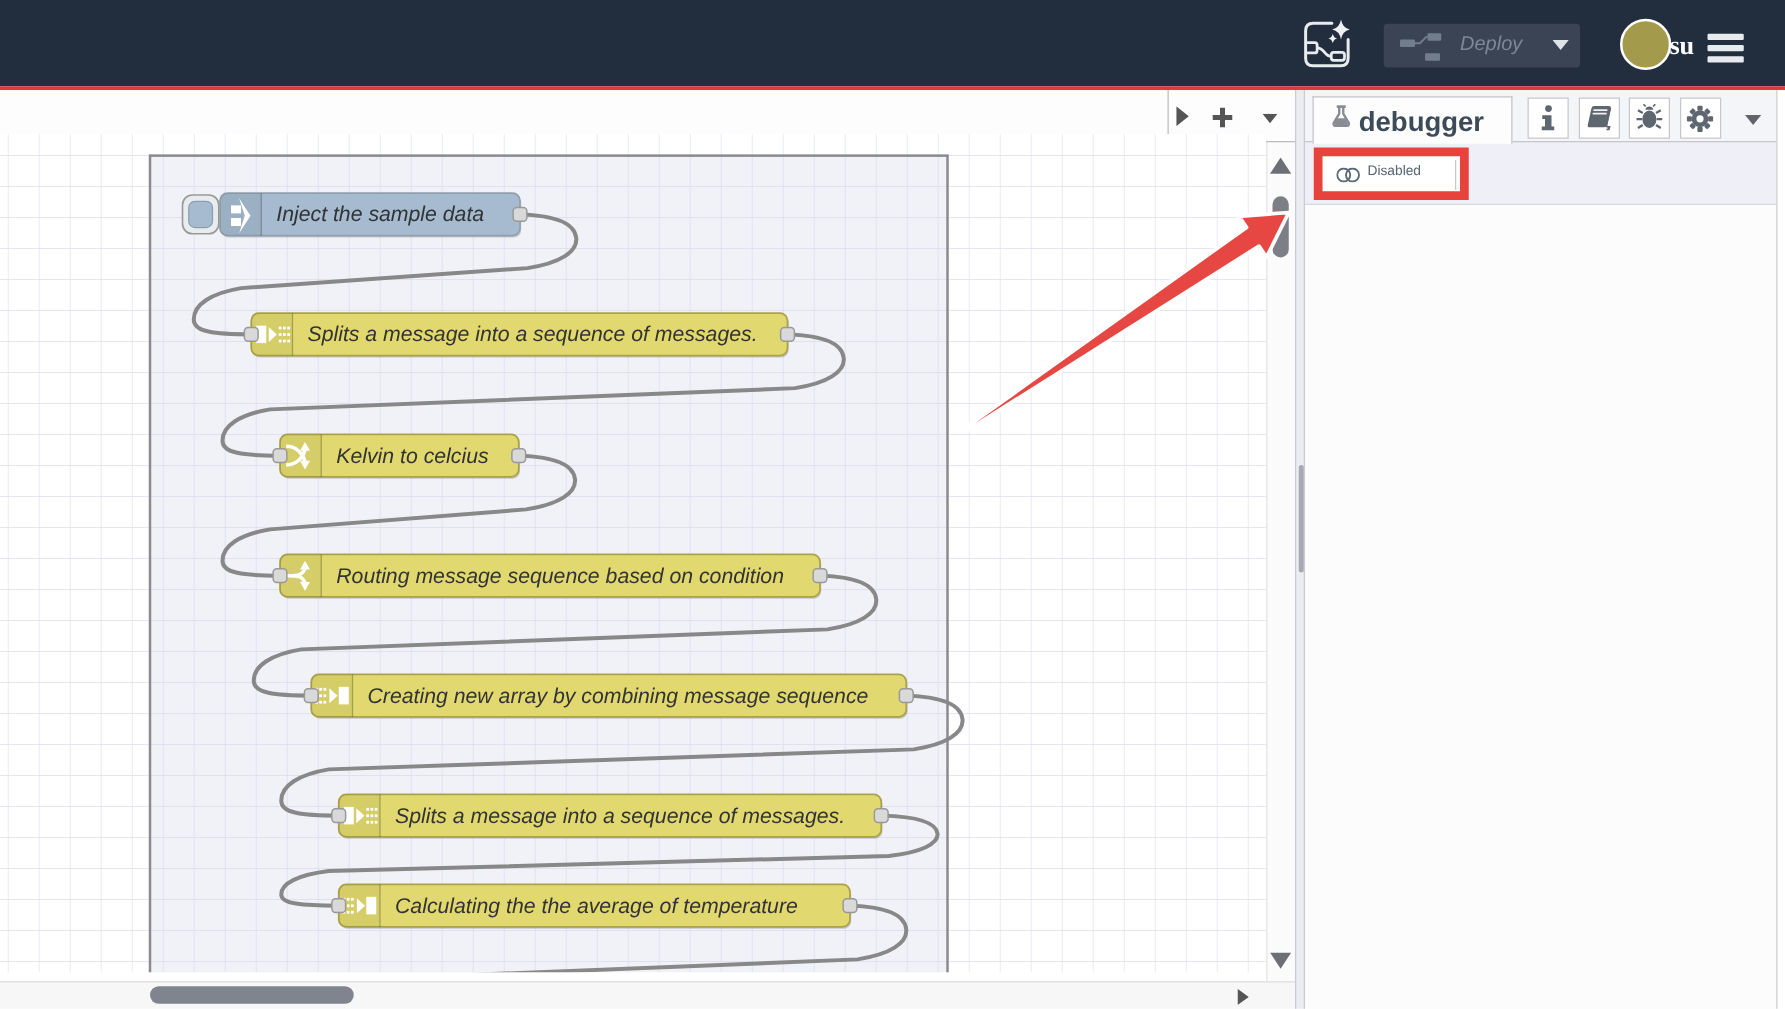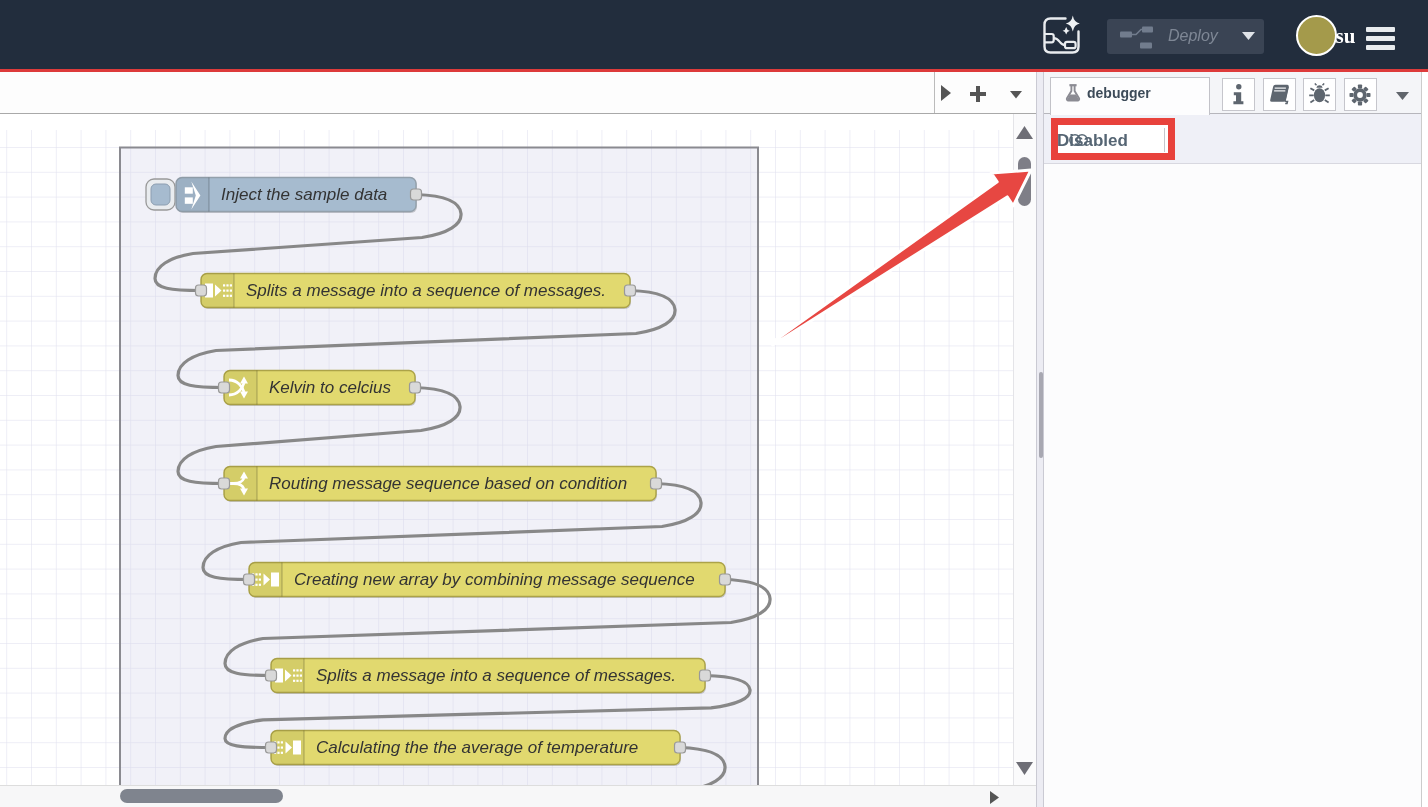--- a/index.html
+++ b/index.html
@@ -46,21 +46,21 @@
 <svg class="abs" style="left:941px;top:85px" width="11" height="16">
     <path d="M 0 0 L 10 8 L 0 16 z" fill="#555"></path>
   </svg>
 <svg class="abs" style="left:970px;top:86px" width="16" height="16">
     <path d="M 6 0 h 4 v 6 h 6 v 4 h -6 v 6 h -4 v -6 h -6 v -4 h 6 z" fill="#555"></path>
   </svg>
 <svg class="abs" style="left:1010px;top:91px" width="12" height="8">
     <path d="M 0 0 h 12 l -6 7.5 z" fill="#555"></path>
   </svg>
 
-<div class="abs" style="left:0;top:130px;width:1013px;height:671px;overflow:hidden;">
+<div class="abs" style="left:0;top:107px;width:1013px;height:671px;overflow:hidden;">
 <svg width="1013" height="671" viewBox="0 0 1013 671" style="position:absolute;left:0;top:0;display:block">
 <defs>
 <pattern id="grid" x="6.2" y="17.0" width="24.8" height="24.8" patternUnits="userSpaceOnUse">
 <path d="M 24.8 0 L 0 0 0 24.8" fill="none" stroke="#dedeed" stroke-width="1"></path>
 </pattern>
 </defs>
 <rect x="0" y="0" width="1013" height="671" fill="#ffffff"></rect>
 <rect x="0" y="0" width="1013" height="671" fill="url(#grid)"></rect>
 <rect x="120" y="17.5" width="638" height="700" fill="rgba(213,213,235,0.33)" stroke="#8a8a90" stroke-width="2"></rect>
 <path d="M 416 64.5 C 446 65.5 460 72.5 461 83.5 C 462 94.5 448 103.5 422 107.5 L 193 123.5 C 169 127.5 155 136.5 155 148.5 C 155 158.5 171 160.5 201 160.5" fill="none" stroke="#888888" stroke-width="3.2"></path>
@@ -199,21 +199,21 @@
 <div class="abs dots" style="left:1044px;top:71.5px;width:377px;height:735.5px;background:#fcfcfd;"></div>
 <div class="abs dots" style="left:1044px;top:71.5px;width:377px;height:42px;background:#f4f5f8;border-bottom:1px solid #b6b6bc;"></div>
 <div class="abs dots" style="left:1044px;top:113.5px;width:377px;height:50px;background:#eff0f7;border-bottom:1px solid #d8d8e0;"></div>
 
 <div class="abs dots" style="left:1050px;top:77px;width:160px;height:37.5px;background:#fdfdfe;border:1px solid #c2c2c8;border-bottom:none;"></div>
 <svg class="abs" style="left:1065px;top:84px" width="16" height="18" viewBox="0 0 16 18">
   <path d="M 4.4 1.2 H 11.6" stroke="#8b8b93" stroke-width="2.2" fill="none"></path>
   <path d="M 6.4 2 V 6.9 L 2.0 14.3 A 1.55 1.55 0 0 0 3.35 16.6 H 12.65 A 1.55 1.55 0 0 0 14.0 14.3 L 9.6 6.9 V 2" fill="none" stroke="#8b8b93" stroke-width="1.9" stroke-linejoin="round"></path>
   <path d="M 5.0 10.6 H 11.0 L 13.2 14.3 A 1.1 1.1 0 0 1 12.25 16 H 3.75 A 1.1 1.1 0 0 1 2.8 14.3 Z" fill="#8b8b93"></path>
 </svg>
-<div class="abs" style="left:1087px;top:85px;width:120px;height:22px;font-size:14px;font-weight:bold;color:#3d4b59;">debugger</div>
+<div class="abs" style="left:1087px;top:85px;width:120px;height:22px;font-size:22px;font-weight:bold;color:#3d4b59;">debugger</div>
 
 <div class="abs" style="left:1222px;top:78px;width:33px;height:32.5px;background:#fff;border:1px solid #c6c6cc;"></div>
 <div class="abs" style="left:1262.5px;top:78px;width:33px;height:32.5px;background:#fff;border:1px solid #c6c6cc;"></div>
 <div class="abs" style="left:1303px;top:78px;width:33px;height:32.5px;background:#fff;border:1px solid #c6c6cc;"></div>
 <div class="abs" style="left:1344px;top:78px;width:33px;height:32.5px;background:#fff;border:1px solid #c6c6cc;"></div>
 <svg class="abs" style="left:1231px;top:84px" width="15" height="21" viewBox="0 0 15 21">
   <circle cx="7.8" cy="2.8" r="2.7" fill="#5e666f"></circle>
   <path d="M 2.8 8.2 h 7.4 v 9 h 2.2 v 3 h -10 v -3 h 2.6 v -6 h -2.2 z" fill="#5e666f"></path>
 </svg>
 <svg class="abs" style="left:1269px;top:84px" width="22" height="21" viewBox="0 0 22 21">
@@ -247,21 +247,21 @@
 </svg>
 <svg class="abs" style="left:1396px;top:92px" width="13" height="9">
     <path d="M 0 0 h 13 l -6.5 8 z" fill="#60656c"></path>
   </svg>
 
 <div class="abs" style="left:1058px;top:125px;width:110px;height:29px;background:#fff;"></div>
 <svg class="abs" style="left:1069px;top:133.5px" width="20" height="12" viewBox="0 0 20 12">
   <circle cx="6" cy="6" r="5.2" fill="none" stroke="#5a6a77" stroke-width="1.5"></circle>
   <circle cx="13" cy="6" r="5.2" fill="none" stroke="#5a6a77" stroke-width="1.5"></circle>
 </svg>
-<div class="abs" style="left:1057px;top:131px;width:70px;height:18px;font-size:17px;color:#556573;font-weight:bold;">Disabled</div>
+<div class="abs" style="left:1094px;top:131px;width:70px;height:18px;font-size:11px;color:#556573;">Disabled</div>
 <div class="abs" style="left:1163.5px;top:128px;width:0;height:24px;border-left:1px solid #c6c6cc;"></div>
 
 <div class="abs" style="left:1051px;top:118px;width:124px;height:42px;border:7px solid #e8423c;"></div>
 
 <div class="abs" style="left:1421px;top:71.5px;width:7px;height:735.5px;background:#fff;border-left:1px solid #ccc;"></div>
 
 <svg class="abs" style="left:0;top:0;pointer-events:none" width="1428" height="807">
   <polygon points="1031,170 1013.2,205.8 1007.2,196.9 772.7,345.0 771.3,343.0 997.2,181.9 991.2,173.1" fill="#e74742" stroke="#fff" stroke-width="3" stroke-linejoin="round"></polygon>
 </svg>
 

